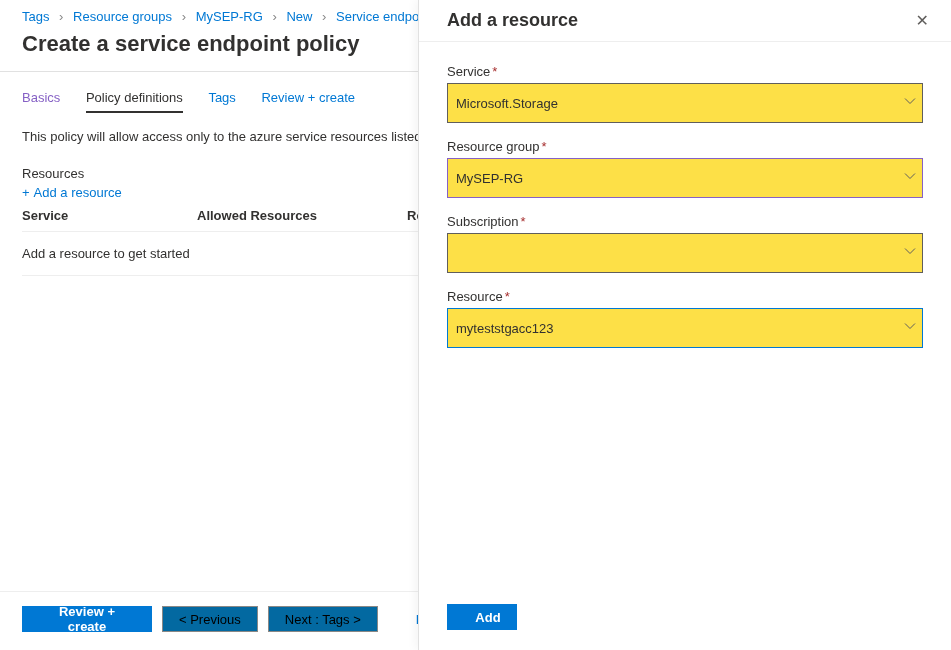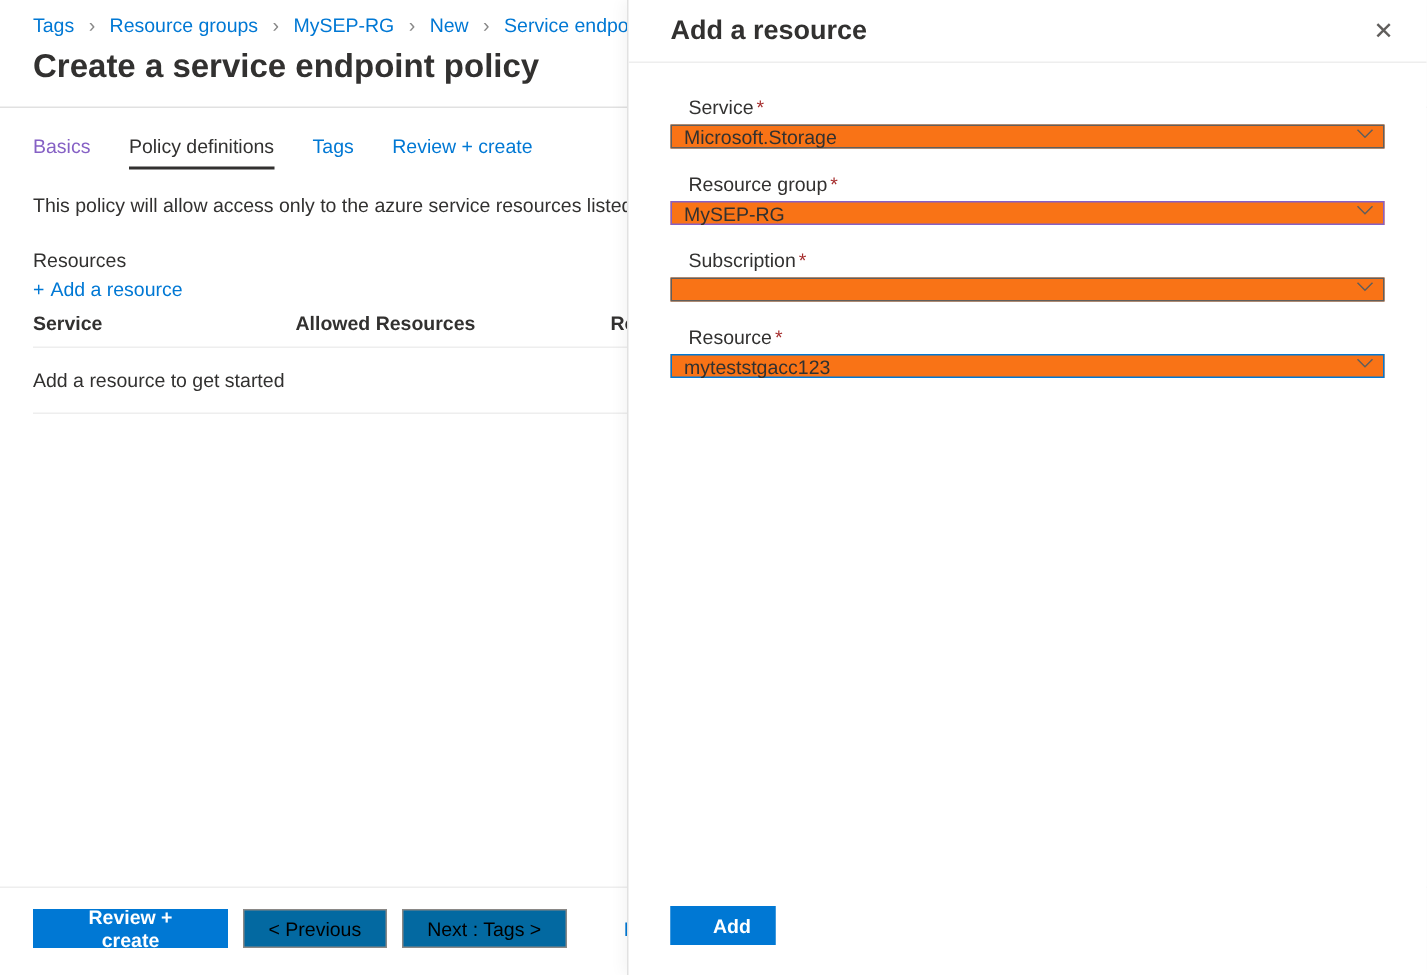--- a/index.html
+++ b/index.html
@@ -40,23 +40,23 @@
   .btn.primary { background: #0078d4; border-color: #0078d4; color: #fff; font-weight: 600; }
   .btn.review { width: 130px; }
   .bottom-bar .link { color: #0078d4; margin-left: 28px; cursor: pointer; }
 
   
   .panel { position: absolute; top: 0; right: 0; width: 533px; height: 650px; background: #fff; border-left: 1px solid #e1e1e1; box-shadow: -2px 0 10px rgba(0,0,0,0.05); display: flex; flex-direction: column; }
   .panel-header { display: flex; align-items: center; justify-content: space-between; padding: 10px 22px 10px 28px; font-size: 18px; font-weight: 600; border-bottom: 1px solid #eee; }
   .panel-header .close { font-weight: 400; cursor: pointer; font-size: 16px; color: #605e5c; }
   .panel-body { padding: 22px 28px 0 28px; flex: 1 1 auto; overflow: hidden; }
   .field { margin-bottom: 16px; }
-  .field-label { font-size: 13px; margin-bottom: 4px; margin-left: 12px; }
+  .field-label { font-size: 13px; margin-bottom: 4px; }
   .req { color: #a62e2e; margin-left: 2px; }
-  .select { position: relative; width: 100%; height: 16px; border: 1px solid #605e5c; padding: 0 22px 0 8px; font-size: 13px; display: flex; align-items: center; background: #f97316; cursor: pointer; }
+  .select { position: relative; width: 100%; height: 40px; border: 1px solid #605e5c; padding: 0 22px 0 8px; font-size: 13px; display: flex; align-items: center; background: #fde047; cursor: pointer; }
   .select.rg { border-color: #8661c5; }
   .select.res { border-color: #0078d4; }
   .select .chev { position: absolute; right: 6px; top: 50%; transform: translateY(-50%); pointer-events: none; }
   .panel-footer { padding: 14px 28px 20px 28px; }
   .panel-footer .btn { width: 70px; padding-left: 28px; }
 
   svg.chev-svg { width: 12px; height: 12px; }
 </style>
 </head>
 <body>

